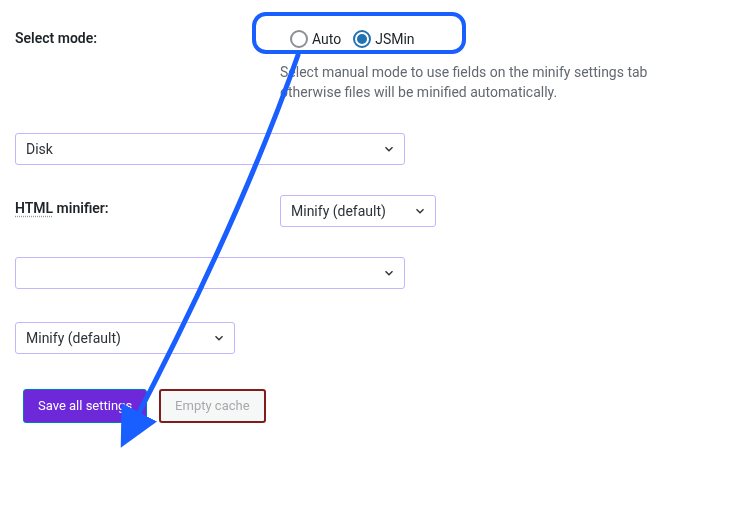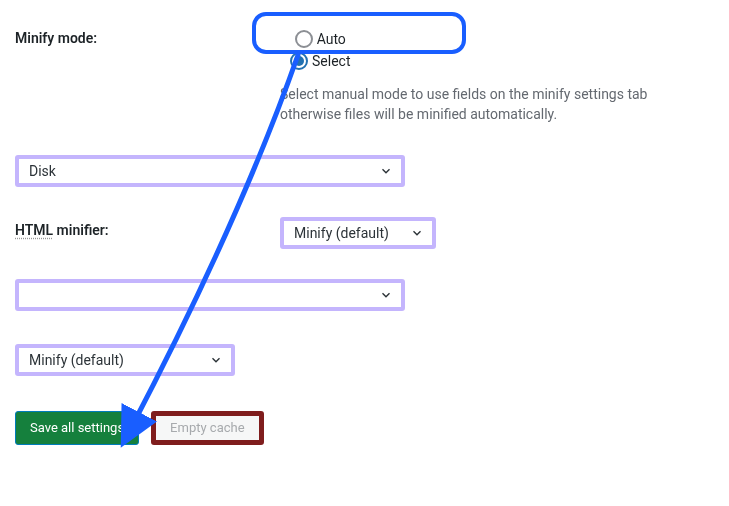--- a/index.html
+++ b/index.html
@@ -35,23 +35,22 @@
     text-underline-offset: 3px;
     text-align: right;
   }
   .form-field {
     padding: 15px 10px 15px 15px;
     flex: 1;
   }
   .radio-group {
     display: inline-flex;
     align-items: center;
-    gap: 4px;
+    gap: 12px;
     padding: 8px 20px 8px 10px;
-    flex-direction: column;
   }
   .radio-item {
     display: inline-flex;
     align-items: center;
     gap: 4px;
     cursor: pointer;
   }
   .radio-circle {
     width: 18px;
     height: 18px;
@@ -79,21 +78,21 @@
     margin-top: 6px;
     color: #646970;
     font-size: 14px;
     line-height: 1.45;
     max-width: 420px;
   }
   .select-wrap {
     position: relative;
     display: inline-flex;
     align-items: center;
-    border: 4px solid #c4b5fd;
+    border: 1px solid #c4b5fd;
     border-radius: 3px;
     background: #fff;
     height: 32px;
     padding: 0 30px 0 10px;
     cursor: pointer;
     color: #2c3338;
     font-size: 14px;
     text-align: center;
   }
   .select-wrap.wide { width: 390px; }
@@ -114,28 +113,29 @@
     height: 34px;
     padding: 0 14px;
     border-radius: 3px;
     font-size: 13px;
     display: inline-flex;
     align-items: center;
     justify-content: center;
     cursor: pointer;
   }
   .btn-primary {
-    background: #15803d;
+    background: #6d28d9;
     color: #fff;
     border: 1px solid #007cba;
+    margin-left: 8px;
   }
   .btn-secondary {
     background: #f6f7f7;
     color: #a7aaad;
-    border: 5px solid #7f1d1d;
+    border: 2px solid #7f1d1d;
     cursor: not-allowed;
   }
   
   .annotation-box {
     position: absolute;
     border: 4px solid #195eff;
     border-radius: 14px;
     pointer-events: none;
   }
   .annotation-arrow {
@@ -144,32 +144,32 @@
   }
   .row1 .form-label { padding-top: 30px; }
   .row1 .form-field { padding-top: 22px; }
 </style>
 </head>
 <body>
 
 <div class="form-table">
 
   <div class="form-row row1">
-    <div class="form-label">Minify mode:</div>
+    <div class="form-label">Select mode:</div>
     <div class="form-field">
       <div class="radio-group">
         <label class="radio-item">
           <span class="radio-circle"></span>
           <span class="radio-label">Auto</span>
         </label>
         <label class="radio-item">
           <span class="radio-circle selected">
             <span class="radio-circle-inner"></span>
           </span>
-          <span class="radio-label">Select</span>
+          <span class="radio-label">JSMin</span>
         </label>
       </div>
       <div class="description">Select manual mode to use fields on the minify settings tab otherwise files will be minified automatically.</div>
     </div>
   </div>
 
   <div class="form-row">
     <div class="form-field">
       <div class="select-wrap wide">
         <span>Disk</span>

